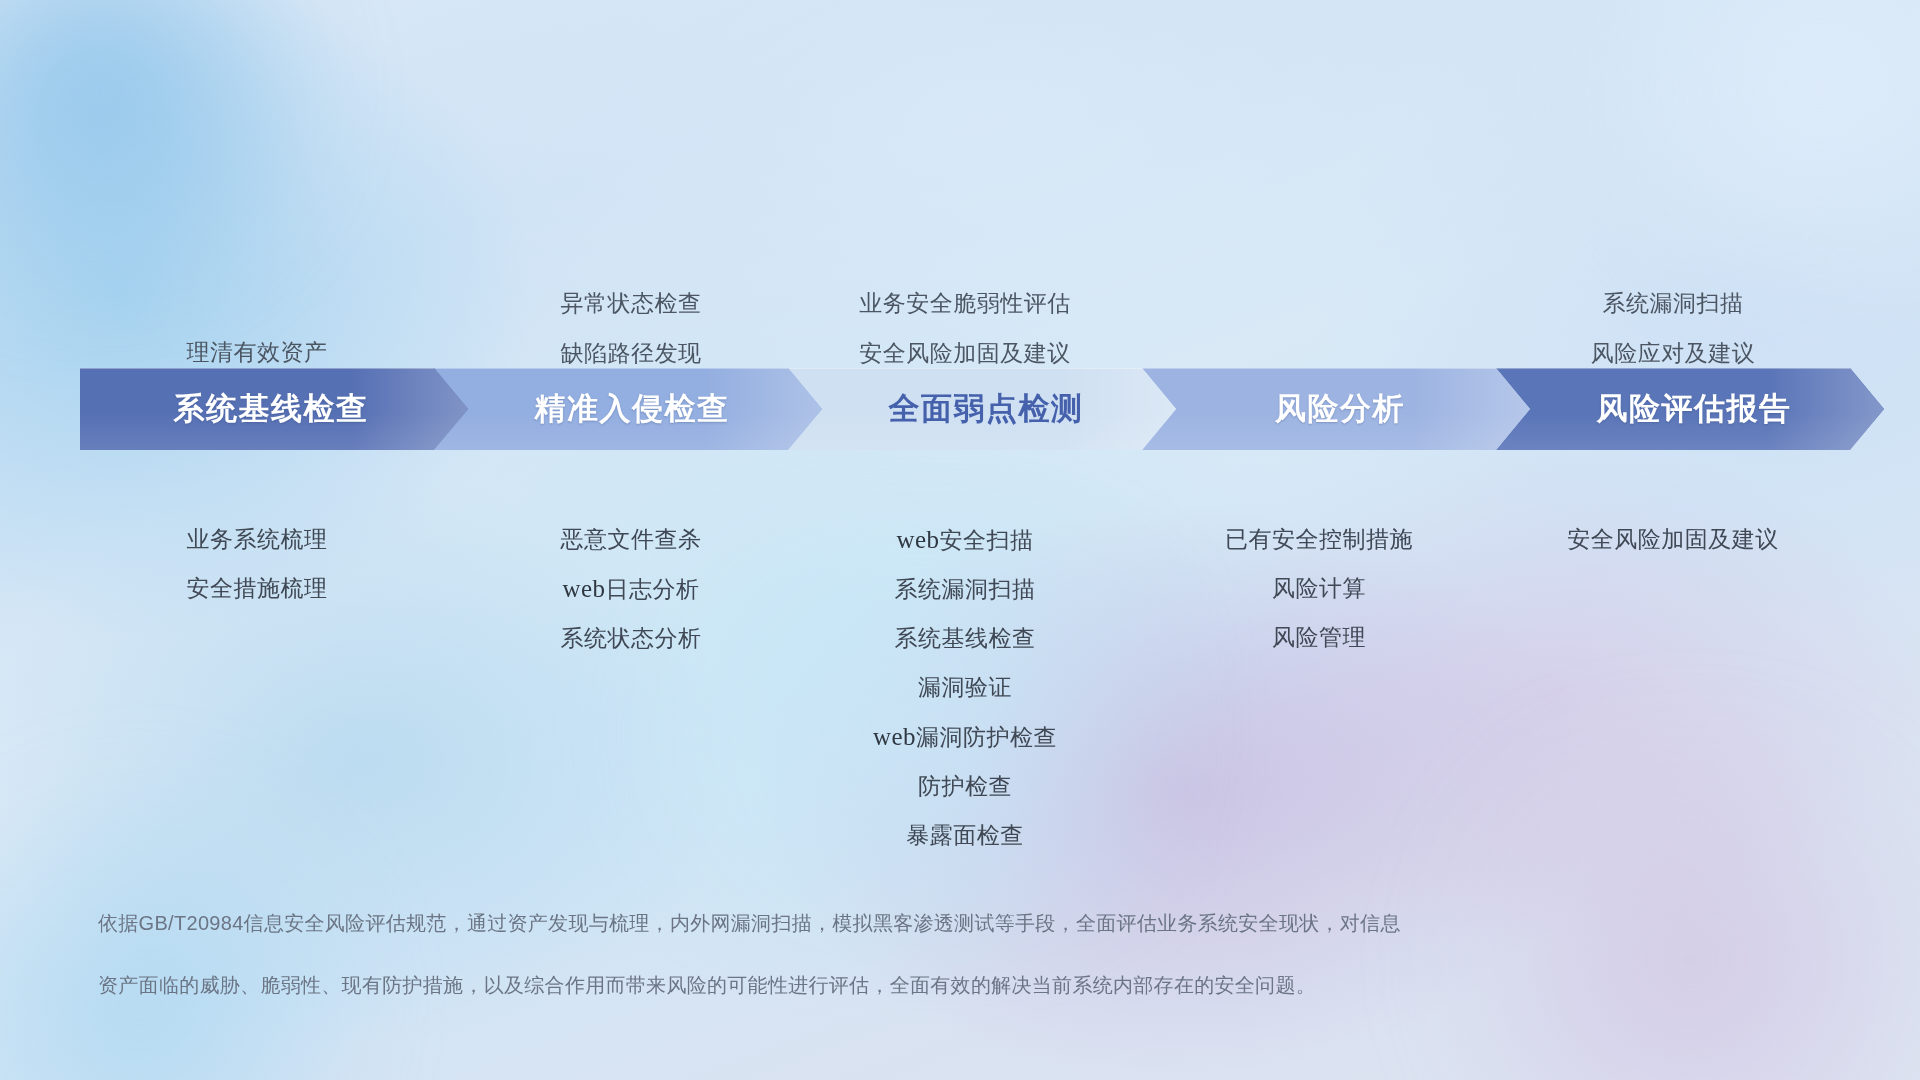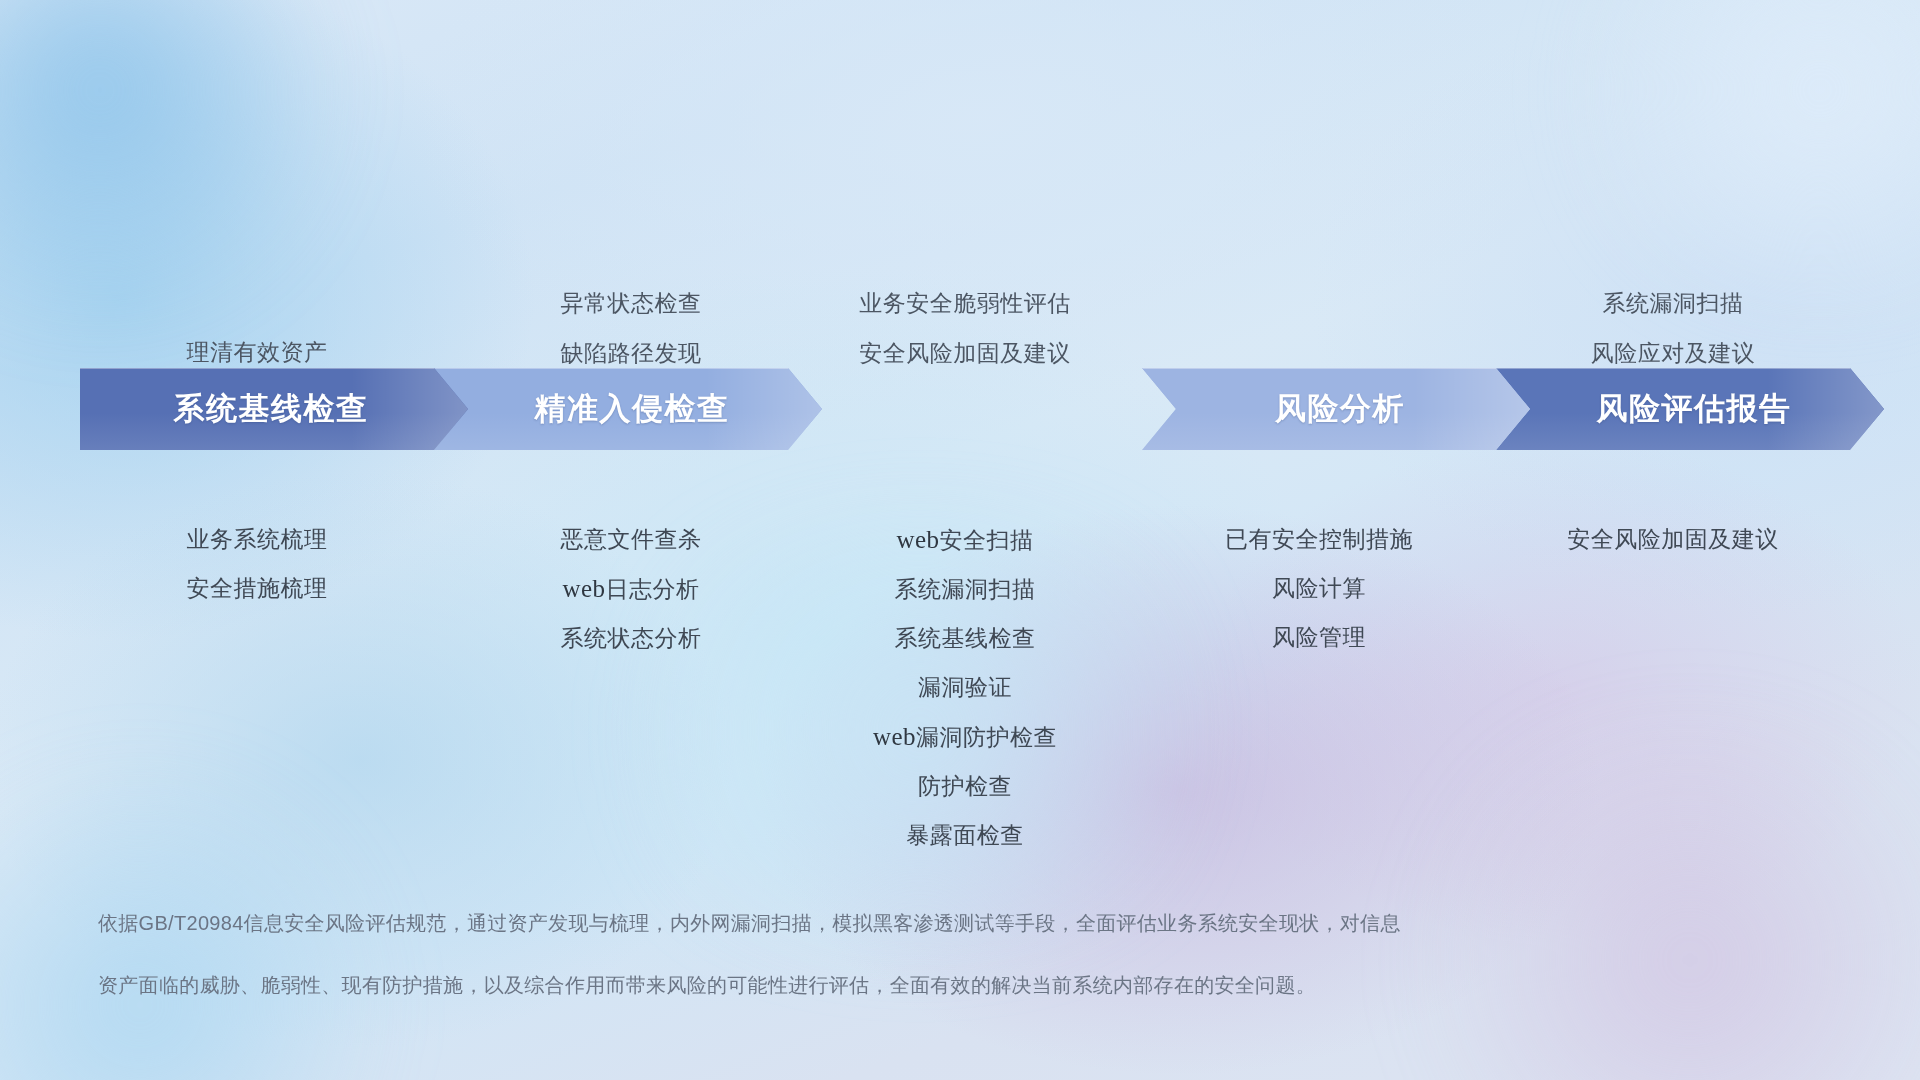--- a/index.html
+++ b/index.html
@@ -213,20 +213,25 @@
       <div class="chev" style="left: 0px; width: 388px; z-index: 10;">
         <div class="shape" style="background: linear-gradient(rgb(86, 112, 180) 0%, rgb(86, 112, 180) 55%, rgba(255, 255, 255, 0.1) 100%), rgb(86, 112, 180); clip-path: polygon(0px 0px, calc(100% - 34px) 0px, 100% 50%, calc(100% - 34px) 100%, 0px 100%, 0px 50%); box-shadow: rgba(255, 255, 255, 0.35) 0px 1px 0px inset;"></div>
         <div class="shape" style="background: linear-gradient(90deg, rgba(255, 255, 255, 0) 70%, rgba(255, 255, 255, 0.25) 100%); clip-path: polygon(0px 0px, calc(100% - 34px) 0px, 100% 50%, calc(100% - 34px) 100%, 0px 100%, 0px 50%); z-index: 2;"></div>
         <div class="label" style="color: rgb(255, 255, 255); margin-left: -6px; text-shadow: rgba(40, 60, 110, 0.28) 0px 1px 2px;">系统基线检查</div>
       </div>
       <div class="chev" style="left: 354px; width: 388px; z-index: 9;">
         <div class="shape" style="background: linear-gradient(rgb(147, 174, 224) 0%, rgb(147, 174, 224) 55%, rgba(255, 255, 255, 0.1) 100%), rgb(147, 174, 224); clip-path: polygon(0px 0px, calc(100% - 34px) 0px, 100% 50%, calc(100% - 34px) 100%, 0px 100%, 34px 50%); box-shadow: rgba(255, 255, 255, 0.35) 0px 1px 0px inset;"></div>
         <div class="shape" style="background: linear-gradient(90deg, rgba(255, 255, 255, 0) 70%, rgba(255, 255, 255, 0.25) 100%); clip-path: polygon(0px 0px, calc(100% - 34px) 0px, 100% 50%, calc(100% - 34px) 100%, 0px 100%, 34px 50%); z-index: 2;"></div>
         <div class="label" style="color: rgb(255, 255, 255); margin-left: 8px; text-shadow: rgba(40, 60, 110, 0.28) 0px 1px 2px;">精准入侵检查</div>
       </div>
+      <div class="chev" style="left: 708px; width: 388px; z-index: 8;">
+        <div class="shape" style="background: linear-gradient(rgb(207, 224, 242) 0%, rgb(207, 224, 242) 55%, rgba(255, 255, 255, 0.1) 100%), rgb(207, 224, 242); clip-path: polygon(0px 0px, calc(100% - 34px) 0px, 100% 50%, calc(100% - 34px) 100%, 0px 100%, 34px 50%); box-shadow: rgba(255, 255, 255, 0.35) 0px 1px 0px inset;"></div>
+        <div class="shape" style="background: linear-gradient(90deg, rgba(255, 255, 255, 0) 70%, rgba(255, 255, 255, 0.25) 100%); clip-path: polygon(0px 0px, calc(100% - 34px) 0px, 100% 50%, calc(100% - 34px) 100%, 0px 100%, 34px 50%); z-index: 2;"></div>
+        <div class="label" style="color: rgb(70, 97, 172); margin-left: 8px;">全面弱点检测</div>
+      </div>
       <div class="chev" style="left: 1062px; width: 388px; z-index: 7; justify-content: center;">
         <div class="shape" style="background: linear-gradient(rgb(157, 180, 226) 0%, rgb(157, 180, 226) 55%, rgba(255, 255, 255, 0.1) 100%), rgb(157, 180, 226); clip-path: polygon(0px 0px, calc(100% - 34px) 0px, 100% 50%, calc(100% - 34px) 100%, 0px 100%, 34px 50%); box-shadow: rgba(255, 255, 255, 0.35) 0px 1px 0px inset;"></div>
         <div class="shape" style="background: linear-gradient(90deg, rgba(255, 255, 255, 0) 70%, rgba(255, 255, 255, 0.25) 100%); clip-path: polygon(0px 0px, calc(100% - 34px) 0px, 100% 50%, calc(100% - 34px) 100%, 0px 100%, 34px 50%); z-index: 2;"></div>
         <div class="label" style="color: rgb(255, 255, 255); margin-left: 8px; text-shadow: rgba(40, 60, 110, 0.28) 0px 1px 2px;">风险分析</div>
       </div>
       <div class="chev" style="left: 1416px; width: 388px; z-index: 6;">
         <div class="shape" style="background: linear-gradient(rgb(90, 117, 184) 0%, rgb(90, 117, 184) 55%, rgba(255, 255, 255, 0.1) 100%), rgb(90, 117, 184); clip-path: polygon(0px 0px, calc(100% - 34px) 0px, 100% 50%, calc(100% - 34px) 100%, 0px 100%, 34px 50%); box-shadow: rgba(255, 255, 255, 0.35) 0px 1px 0px inset;"></div>
         <div class="shape" style="background: linear-gradient(90deg, rgba(255, 255, 255, 0) 70%, rgba(255, 255, 255, 0.25) 100%); clip-path: polygon(0px 0px, calc(100% - 34px) 0px, 100% 50%, calc(100% - 34px) 100%, 0px 100%, 34px 50%); z-index: 2;"></div>
         <div class="label" style="color: rgb(255, 255, 255); margin-left: 8px; text-shadow: rgba(40, 60, 110, 0.28) 0px 1px 2px;">风险评估报告</div>
       </div>

